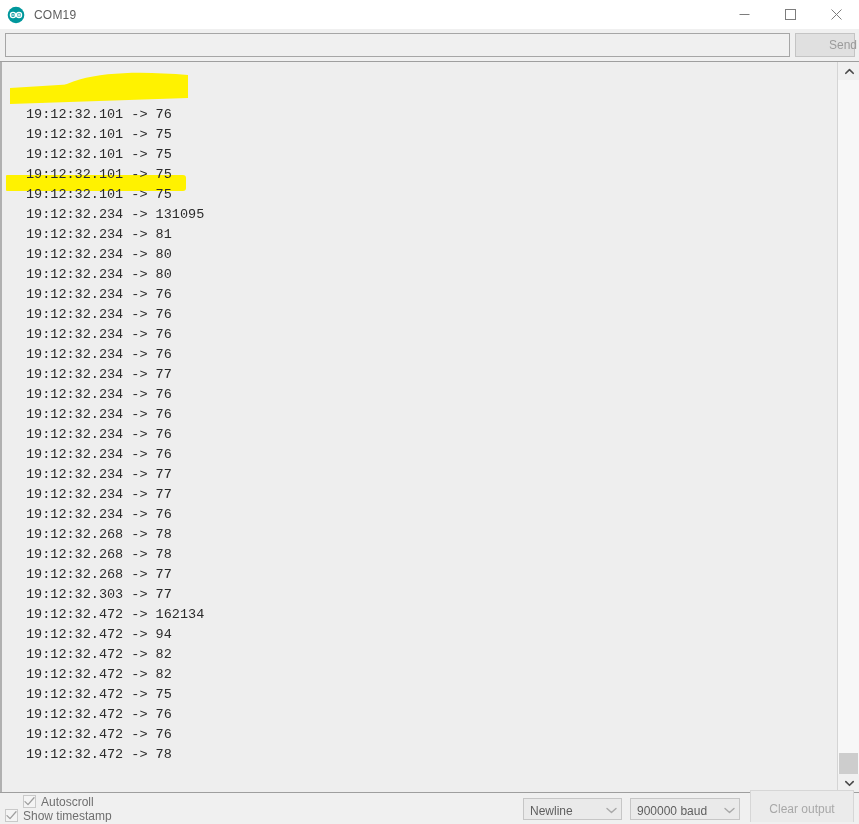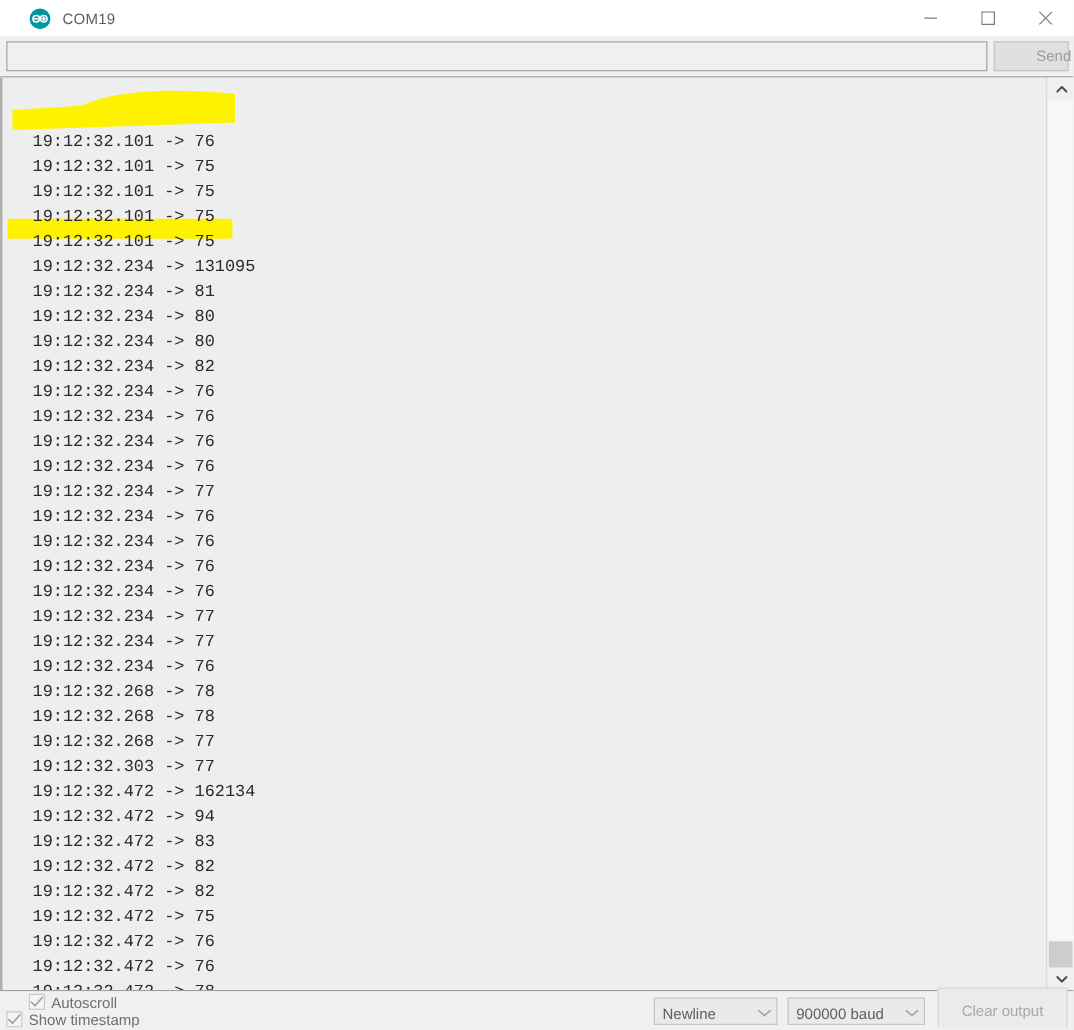--- a/index.html
+++ b/index.html
@@ -17,21 +17,21 @@
   }
 
   
   .titlebar {
     height: 29px;
     background: #ffffff;
     display: flex; align-items: center;
     flex: 0 0 29px;
     position: relative;
   }
-  .title-left { display: flex; align-items: center; padding-left: 23px; }
+  .title-left { display: flex; align-items: center; padding-left: 7px; }
   .app-icon { width: 18px; height: 18px; display: block; }
   .title-text {
     font-size: 12px; color: #5e5e5e;
     margin-left: 9px; letter-spacing: .2px;
   }
   .win-controls {
     position: absolute; right: 0; top: 0;
     height: 29px; display: flex;
   }
   .win-btn {
@@ -265,40 +265,38 @@
       <div id="log-lines">
           <div class="line">19:12:32.101 -&gt; 76</div>
           <div class="line">19:12:32.101 -&gt; 75</div>
           <div class="line">19:12:32.101 -&gt; 75</div>
           <div class="line">19:12:32.101 -&gt; 75</div>
           <div class="line">19:12:32.101 -&gt; 75</div>
           <div class="line">19:12:32.234 -&gt; 131095</div>
           <div class="line">19:12:32.234 -&gt; 81</div>
           <div class="line">19:12:32.234 -&gt; 80</div>
           <div class="line">19:12:32.234 -&gt; 80</div>
-          <div class="line">19:12:32.234 -&gt; 82</div>
           <div class="line">19:12:32.234 -&gt; 76</div>
           <div class="line">19:12:32.234 -&gt; 76</div>
           <div class="line">19:12:32.234 -&gt; 76</div>
           <div class="line">19:12:32.234 -&gt; 76</div>
           <div class="line">19:12:32.234 -&gt; 77</div>
           <div class="line">19:12:32.234 -&gt; 76</div>
           <div class="line">19:12:32.234 -&gt; 76</div>
           <div class="line">19:12:32.234 -&gt; 76</div>
           <div class="line">19:12:32.234 -&gt; 76</div>
           <div class="line">19:12:32.234 -&gt; 77</div>
           <div class="line">19:12:32.234 -&gt; 77</div>
           <div class="line">19:12:32.234 -&gt; 76</div>
           <div class="line">19:12:32.268 -&gt; 78</div>
           <div class="line">19:12:32.268 -&gt; 78</div>
           <div class="line">19:12:32.268 -&gt; 77</div>
           <div class="line">19:12:32.303 -&gt; 77</div>
           <div class="line">19:12:32.472 -&gt; 162134</div>
           <div class="line">19:12:32.472 -&gt; 94</div>
-          <div class="line">19:12:32.472 -&gt; 83</div>
           <div class="line">19:12:32.472 -&gt; 82</div>
           <div class="line">19:12:32.472 -&gt; 82</div>
           <div class="line">19:12:32.472 -&gt; 75</div>
           <div class="line">19:12:32.472 -&gt; 76</div>
           <div class="line">19:12:32.472 -&gt; 76</div>
           <div class="line">19:12:32.472 -&gt; 78</div>
         </div>
     </div>
 
     <div class="scrollbar">

